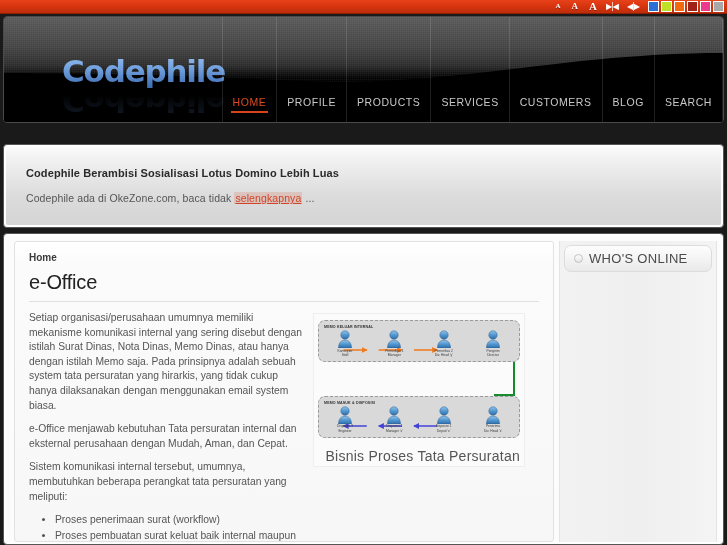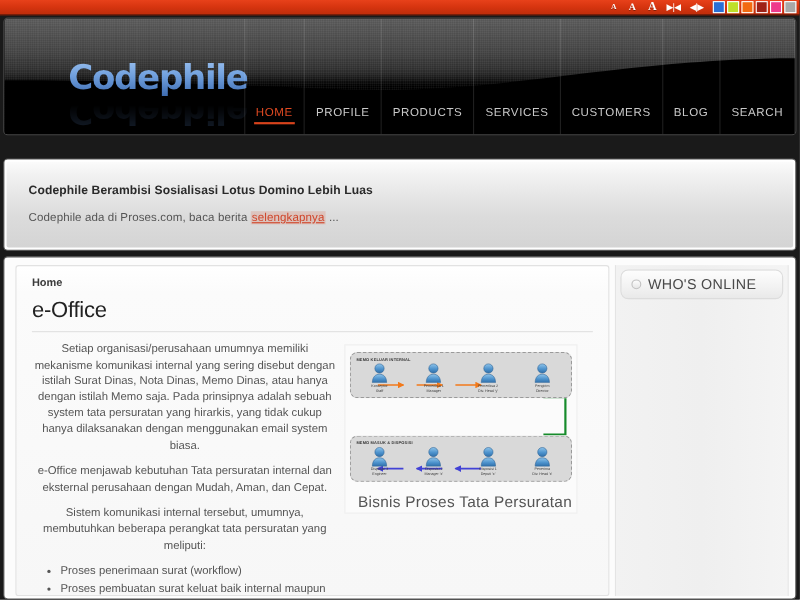--- a/index.html
+++ b/index.html
@@ -231,21 +231,20 @@
   .article {
     display: flex;
     gap: 6px;
   }
   .article-text { width: 278px; flex: 0 0 278px; }
   .article-text p {
     font-size: 10.3px;
     line-height: 1.42;
     color: #555;
     margin-bottom: 9px;
-    text-align: center;
   }
   .article-text ul {
     margin: 2px 0 0 26px;
   }
   .article-text li {
     font-size: 10.3px;
     line-height: 1.42;
     color: #555;
     margin-bottom: 1px;
     list-style: disc;
@@ -386,21 +385,21 @@
       <span class="nav-item">BLOG</span>
       <span class="nav-item">SEARCH</span>
     </nav>
   </div>
 </div>
 
 <div class="news-panel">
   <div class="news-inner">
     <div class="news-title">Codephile Berambisi Sosialisasi Lotus Domino Lebih Luas</div>
     <div class="news-body">
-      <span>Codephile ada di Proses.com, baca berita </span><span class="news-link">selengkapnya</span><span> ...</span>
+      <span>Codephile ada di OkeZone.com, baca tidak </span><span class="news-link">selengkapnya</span><span> ...</span>
     </div>
   </div>
 </div>
 
 <div class="main-panel">
   <div class="main-inner">
 
     <div class="content-col">
       <div class="breadcrumb">Home</div>
       <h1 class="page-title">e-Office</h1>

